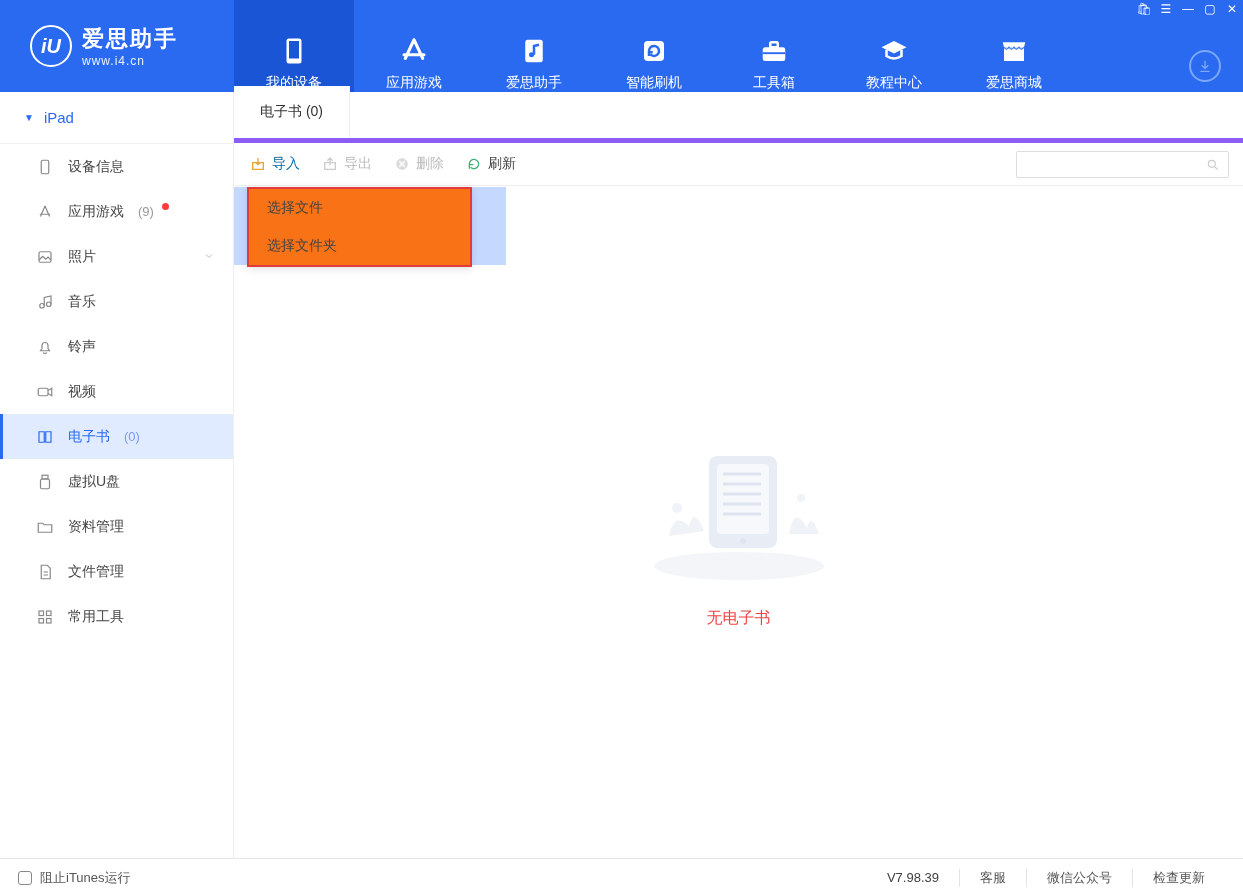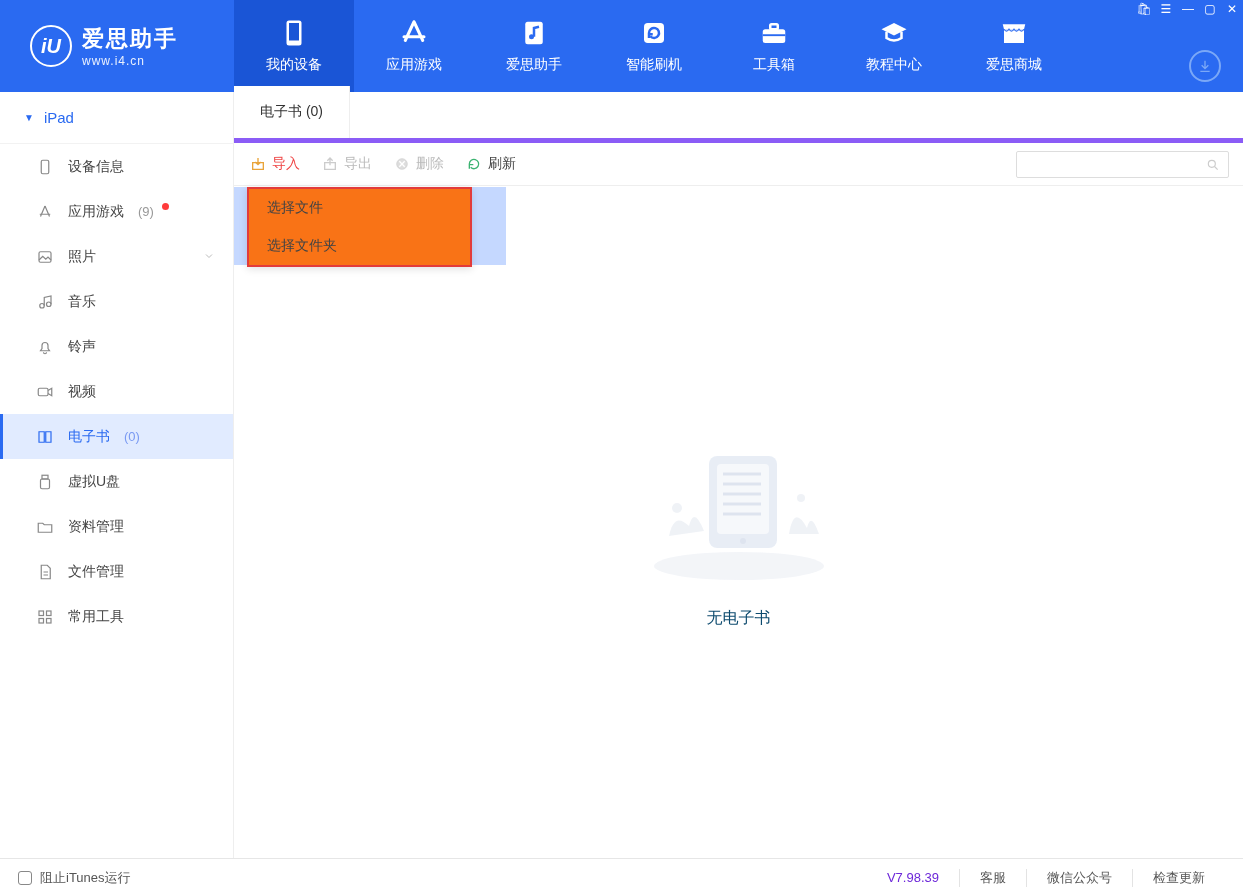--- a/index.html
+++ b/index.html
@@ -27,21 +27,21 @@
     border-radius: 50%;
     display: flex; align-items: center; justify-content: center;
     font-weight: 700; font-size: 20px; font-style: italic;
   }
   .logo-text .t1 { font-size: 22px; font-weight: 700; letter-spacing: 2px; }
   .logo-text .t2 { font-size: 12px; opacity: .9; letter-spacing: 1px; }
 
   .nav { display: flex; }
   .nav-item {
     width: 120px;
-    display: flex; flex-direction: column; align-items: center; justify-content: center;
+    display: flex; flex-direction: column; align-items: center; justify-content: flex-end;
     gap: 8px; font-size: 14px; cursor: pointer;
   }
   .nav-item.active { background: #1a55d6; }
   .nav-icon { width: 30px; height: 30px; fill: #fff; }
 
   .win-controls {
     position: absolute; top: 0; right: 0;
     display: flex; gap: 0;
   }
   .win-btn {
@@ -115,31 +115,31 @@
   .blue-strip {
     position: absolute; left: 238px; top: 95px; width: 272px; height: 78px;
     background: #c5d8ff; z-index: 5;
   }
   
   .main .blue-strip { left: 0; top: 95px; }
 
   
   .empty { flex: 1; display: flex; flex-direction: column; align-items: center; justify-content: center; color: #b9bfc8; }
   .empty-illus { width: 200px; height: 170px; opacity: .9; }
-  .empty-text { margin-top: 22px; font-size: 16px; color: #0c4a6e; }
+  .empty-text { margin-top: 22px; font-size: 16px; color: #ef4444; }
 
   
   .status {
     height: 38px; border-top: 1px solid #e6e6e6; display: flex; align-items: center;
     padding: 0 18px; font-size: 13px; color: #555; gap: 8px;
   }
   .chk { width: 14px; height: 14px; border: 1.5px solid #888; border-radius: 3px; cursor: pointer; }
   .status .right { margin-left: auto; display: flex; align-items: center; gap: 0; }
   .st-item { padding: 0 20px; border-left: 1px solid #e3e3e3; cursor: pointer; }
-  .st-item.v { border-left: none; color: #6d28d9; cursor: default; }
+  .st-item.v { border-left: none; color: #404040; cursor: default; }
 </style>
 </head>
 <body>
 
 <div class="header">
   <div class="logo-block">
     <div class="logo-circle">iU</div>
     <div class="logo-text">
       <div class="t1">爱思助手</div>
       <div class="t2">www.i4.cn</div>
@@ -312,21 +312,21 @@
     <div class="tabs">
       <div class="tab">电子书 (0)</div>
     </div>
 
     <div class="toolbar">
       <div class="tb-btn" style="color:#d88a1e">
         <svg class="tb-icon" viewBox="0 0 24 24">
             <path d="M4 20 V10 H20 V20 Z" fill="none" stroke="#e9a43a" stroke-width="2"></path>
             <path d="M12 3 V13 M8 9 L12 13 L16 9" fill="none" stroke="#e9a43a" stroke-width="2"></path>
           </svg>
-        <span style="color:#ef4444">导入</span>
+        <span style="color:#0369a1">导入</span>
       </div>
       <div class="tb-btn disabled">
         <svg class="tb-icon" viewBox="0 0 24 24">
             <path d="M4 20 V10 H20 V20 Z" fill="none" stroke="#ccc" stroke-width="2"></path>
             <path d="M12 14 V3 M8 7 L12 3 L16 7" fill="none" stroke="#ccc" stroke-width="2"></path>
           </svg>
         <span>导出</span>
       </div>
       <div class="tb-btn disabled">
         <svg class="tb-icon" viewBox="0 0 24 24">

